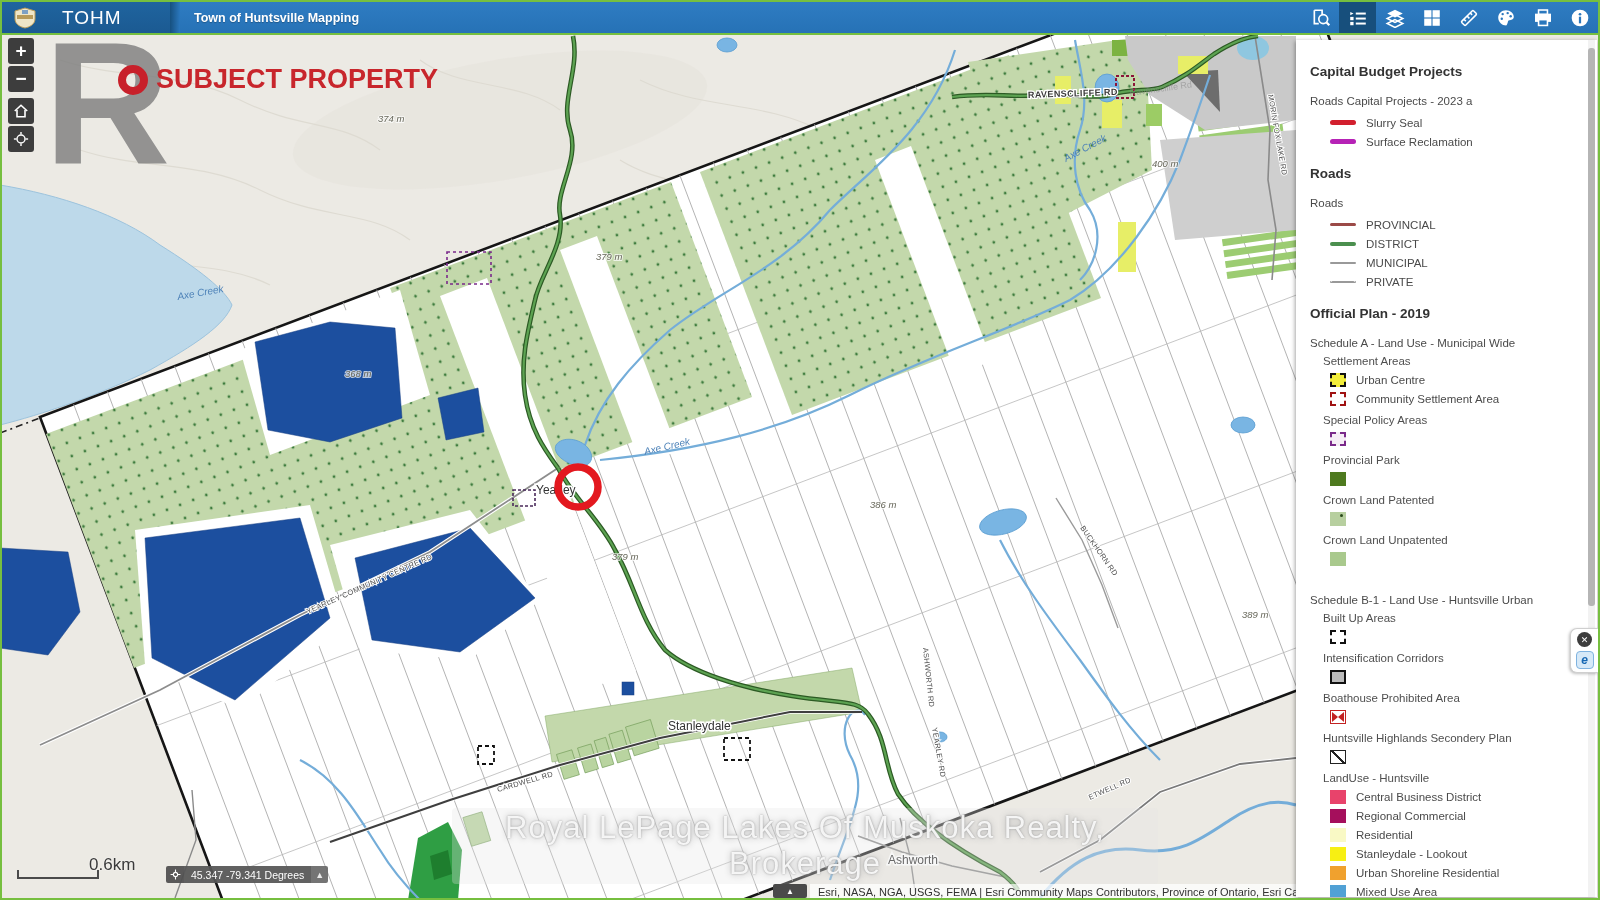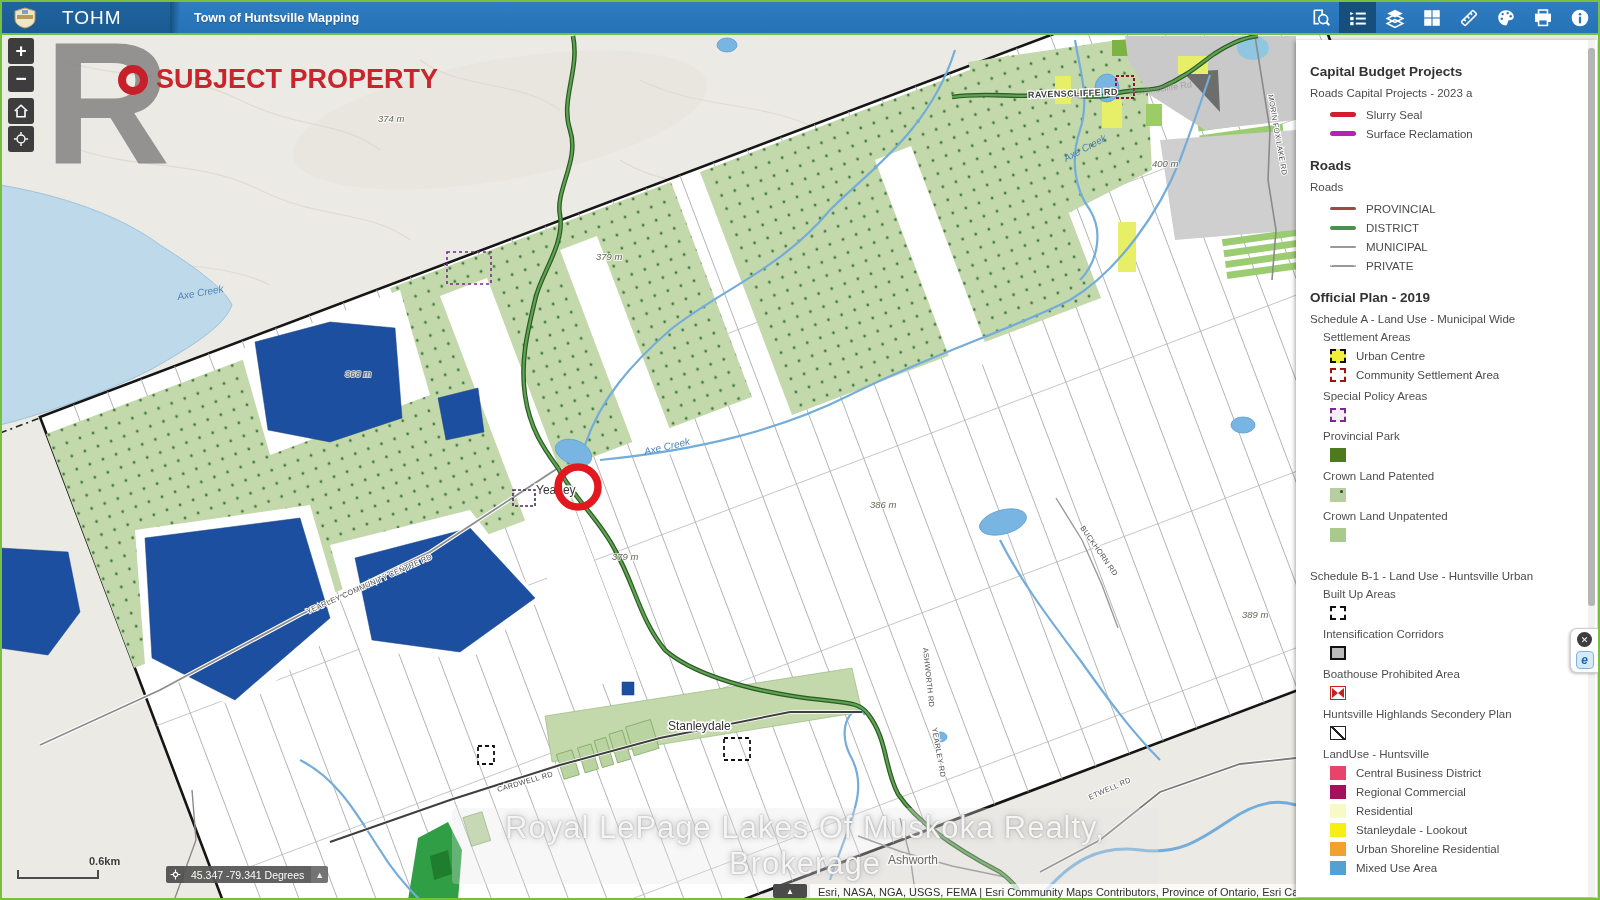--- a/index.html
+++ b/index.html
@@ -61,21 +61,21 @@
 
   
   .map-controls{position:absolute;left:8px;top:38px;z-index:8;display:flex;flex-direction:column;}
   .ctl-btn{width:26px;height:26px;background:#3d3d3d;border-radius:3px;color:#fff;
     display:flex;align-items:center;justify-content:center;font-size:19px;font-weight:bold;cursor:pointer;}
   .ctl-btn + .ctl-btn{margin-top:2px;}
   .ctl-gap{height:6px;}
 
   
   .scalebar{position:absolute;left:17px;top:855px;z-index:8;}
-  .scalebar .sb-label{position:absolute;left:72px;top:0;font-size:11px;color:#3a3a3a;text-shadow:0 0 2px #fff;font-weight:bold;}
+  .scalebar .sb-label{position:absolute;left:72px;top:0;font-size:17px;color:#3a3a3a;text-shadow:0 0 2px #fff;}
   .scalebar .sb-bar{position:absolute;left:0;top:15px;width:78px;height:7px;
     border-left:2px solid #4a4a4a;border-right:2px solid #4a4a4a;border-bottom:2px solid #4a4a4a;}
 
   
   .coords-widget{position:absolute;left:166px;top:866px;z-index:8;display:flex;height:17px;
     border-radius:2px;overflow:hidden;opacity:.93;font-size:10.5px;}
   .coords-icon{width:18px;background:#4f4f4f;color:#fff;display:flex;align-items:center;justify-content:center;}
   .coords-value{background:#565656;color:#fff;display:flex;align-items:center;padding:0 7px;white-space:nowrap;}
   .coords-expand{width:17px;background:#6a6a6a;color:#e8e8e8;display:flex;align-items:center;justify-content:center;font-size:9px;}
 
@@ -90,21 +90,21 @@
   .legend-panel{position:absolute;left:1296px;top:40px;width:301px;height:857px;z-index:20;
     background:#fff;box-shadow:-1px 1px 4px rgba(0,0,0,.35);display:flex;flex-direction:column;}
   .legend-header{height:27px;background:#1e86ca;color:#fff;display:flex;align-items:center;
     padding:0 10px;box-sizing:border-box;flex:none;}
   .legend-title{font-size:15px;font-weight:bold;}
   .legend-hdr-icons{margin-left:auto;display:flex;gap:16px;align-items:center;}
   .lg-hdr-btn{color:#fff;cursor:pointer;display:flex;align-items:center;}
   .legend-body{position:relative;flex:1;overflow:hidden;padding:24px 0 12px 14px;box-sizing:border-box;}
   .lg-heading{font-size:13.5px;font-weight:bold;color:#333;margin:15px 0 8px;}
   .lg-heading:first-child{margin-top:0;}
-  .lg-sub{font-size:11.5px;color:#4a4a4a;margin:0 0 6px;}
+  .lg-sub{font-size:11.5px;color:#4a4a4a;margin:16px 0 6px;}
   .lg-sub.gap{margin-top:26px;}
   .lg-group{font-size:11.5px;color:#4f4f4f;margin:6px 0 3px;padding-left:13px;}
   .lg-item{display:flex;align-items:center;min-height:19px;padding-left:20px;gap:10px;}
   .lg-item .lbl{font-size:11.5px;color:#4a4a4a;}
   .swl{width:26px;flex:none;border-radius:3px;}
   .sw{width:16px;height:14px;flex:none;box-sizing:border-box;position:relative;}
   .sw-urban-centre{background:#f2ee3a;border:2px dashed #111;}
   .sw-community-settlement{background:#fff;border:2px dashed #a01212;}
   .sw-special-policy{background:#f6eef6;border:2px dashed #7a2a8a;}
   .sw-provincial-park{background:#4e7a1f;}

